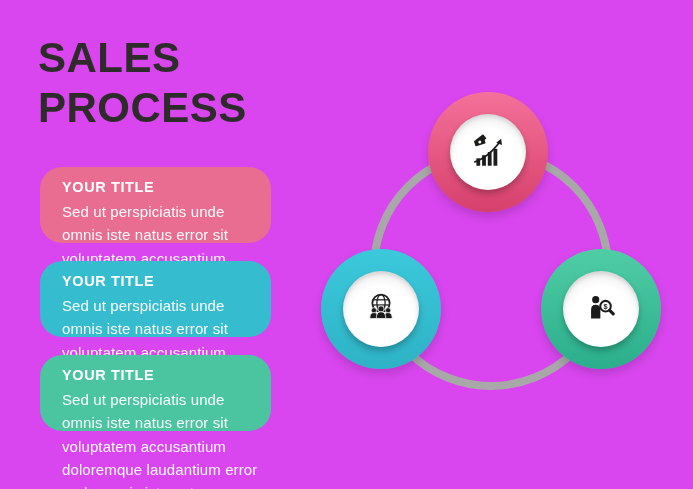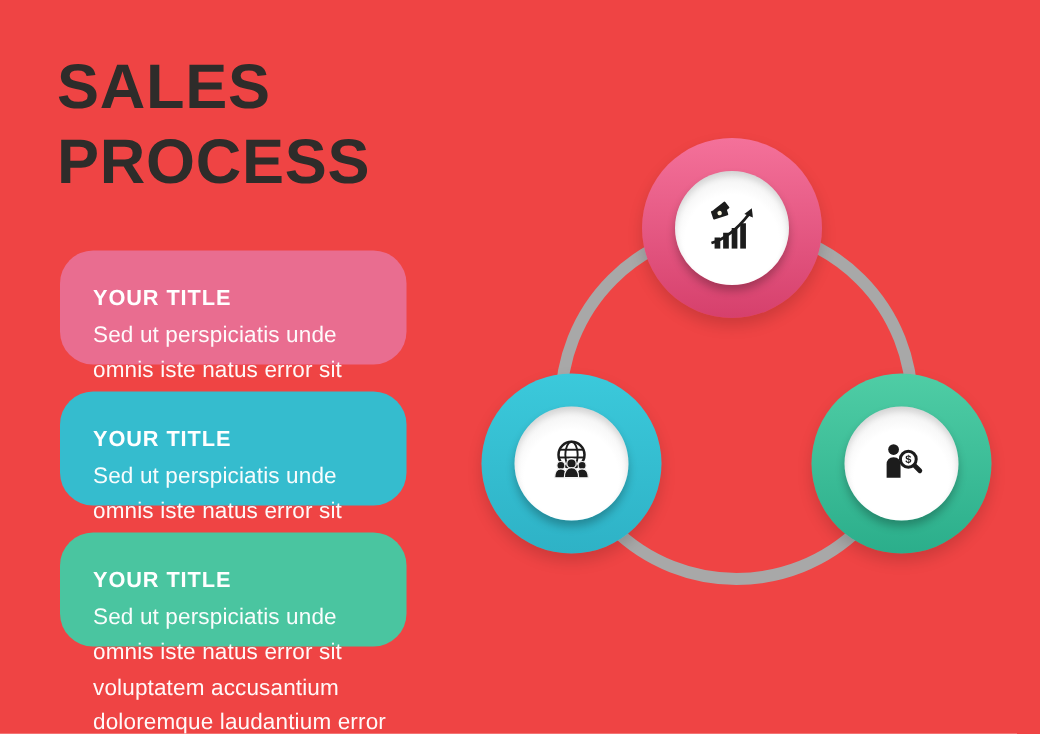--- a/index.html
+++ b/index.html
@@ -9,21 +9,21 @@
   
   .page-title{
     position:absolute;left:38px;top:33px;margin:0;width:260px;
     font-size:42px;line-height:50px;font-weight:800;letter-spacing:0.5px;
     color:#2E2C2A;
   }
 
   
   .card{
     position:absolute;left:40px;width:231px;height:76px;
-    border-radius:22px;box-sizing:border-box;padding:24px 20px 10px 22px;
+    border-radius:22px;box-sizing:border-box;padding:12px 20px 10px 22px;
     color:#fff;
   }
   .card-1{top:167px;}
   .card-2{top:261px;}
   .card-3{top:355px;}
   .card-title{
     margin:0 0 5px 0;font-size:14.5px;font-weight:700;letter-spacing:0.6px;
   }
   .card-body{
     margin:0;font-size:15px;line-height:1.55;letter-spacing:0.1px;
@@ -51,21 +51,21 @@
     box-shadow:0 4px 6px rgba(0,0,0,0.25), inset 0 3px 4px rgba(0,0,0,0.12);
     display:flex;align-items:center;justify-content:center;
   }
   .step-icon{width:38px;height:38px;display:block;}
   .ink{fill:#1c1c1c;}
   .ink-stroke{fill:none;stroke:#1c1c1c;}
 </style>
 </head>
 <body>
 
-<div class="slide" style="background-color: #ef4444;">
+<div class="slide" style="background-color: #d946ef;">
 
   <h1 class="page-title" style="color: rgb(46, 44, 42);">SALES PROCESS</h1>
 
   <div class="card card-1" style="background-color: rgb(233, 109, 144);">
     <h2 class="card-title">YOUR TITLE</h2>
     <p class="card-body">Sed ut perspiciatis unde omnis iste natus error sit voluptatem accusantium doloremque laudantium error unde omnis iste natu</p>
   </div>
 
   <div class="card card-2" style="background-color: rgb(53, 188, 206);">
     <h2 class="card-title">YOUR TITLE</h2>

